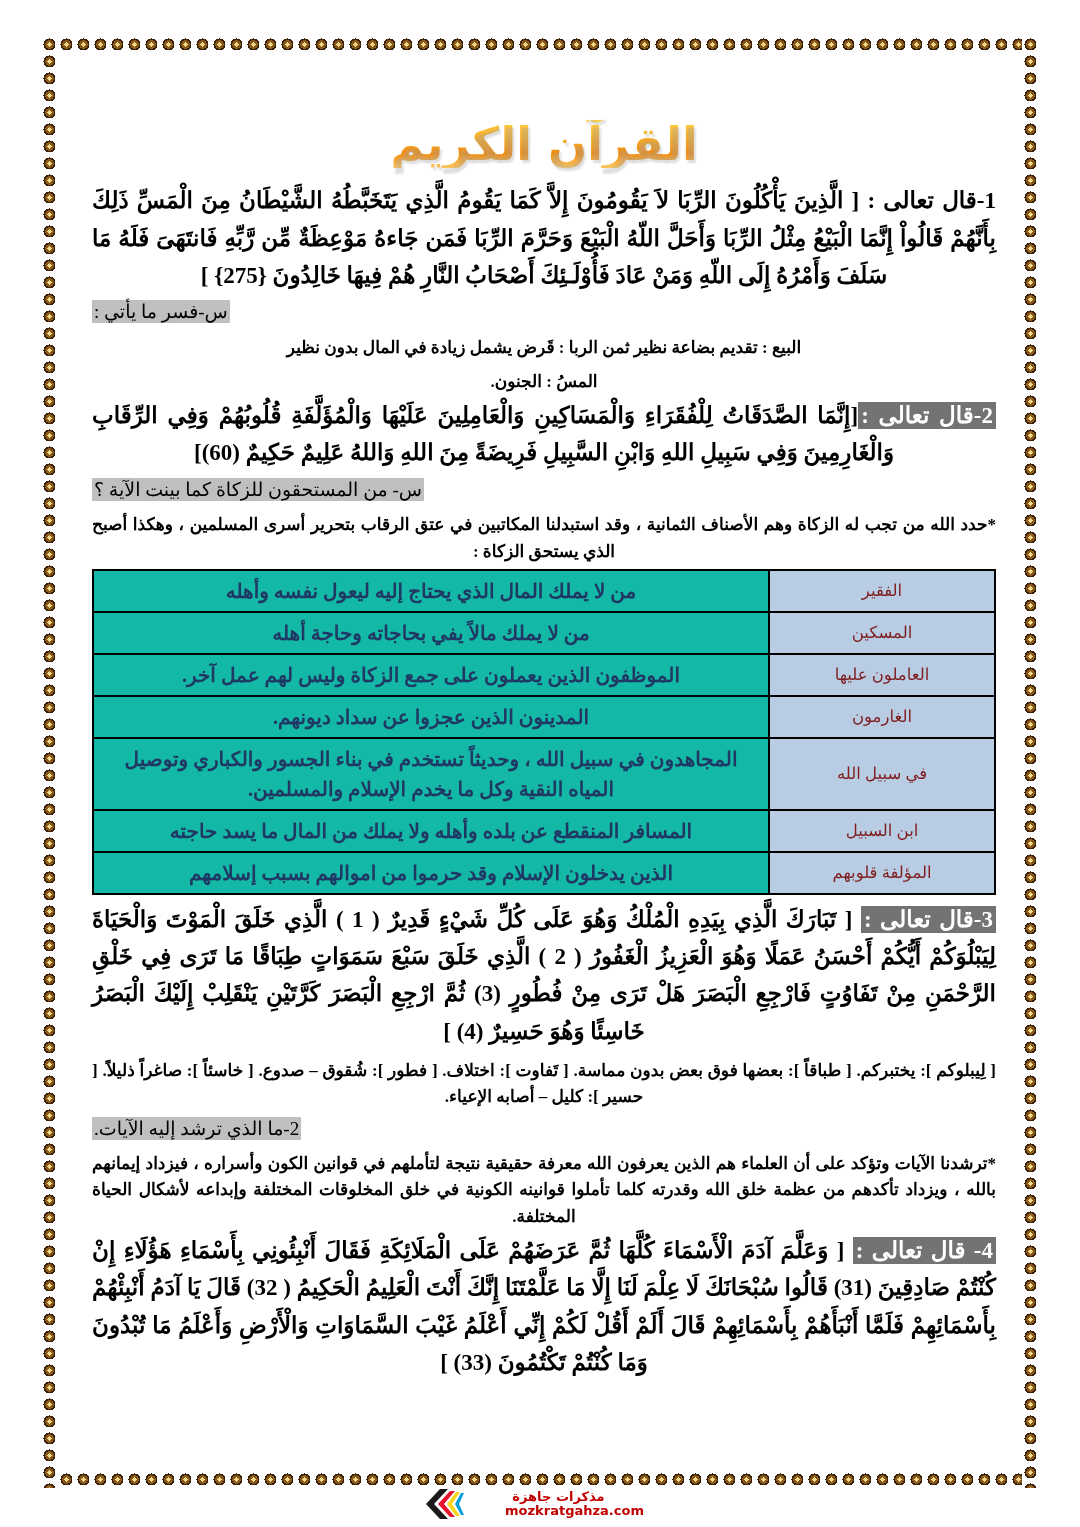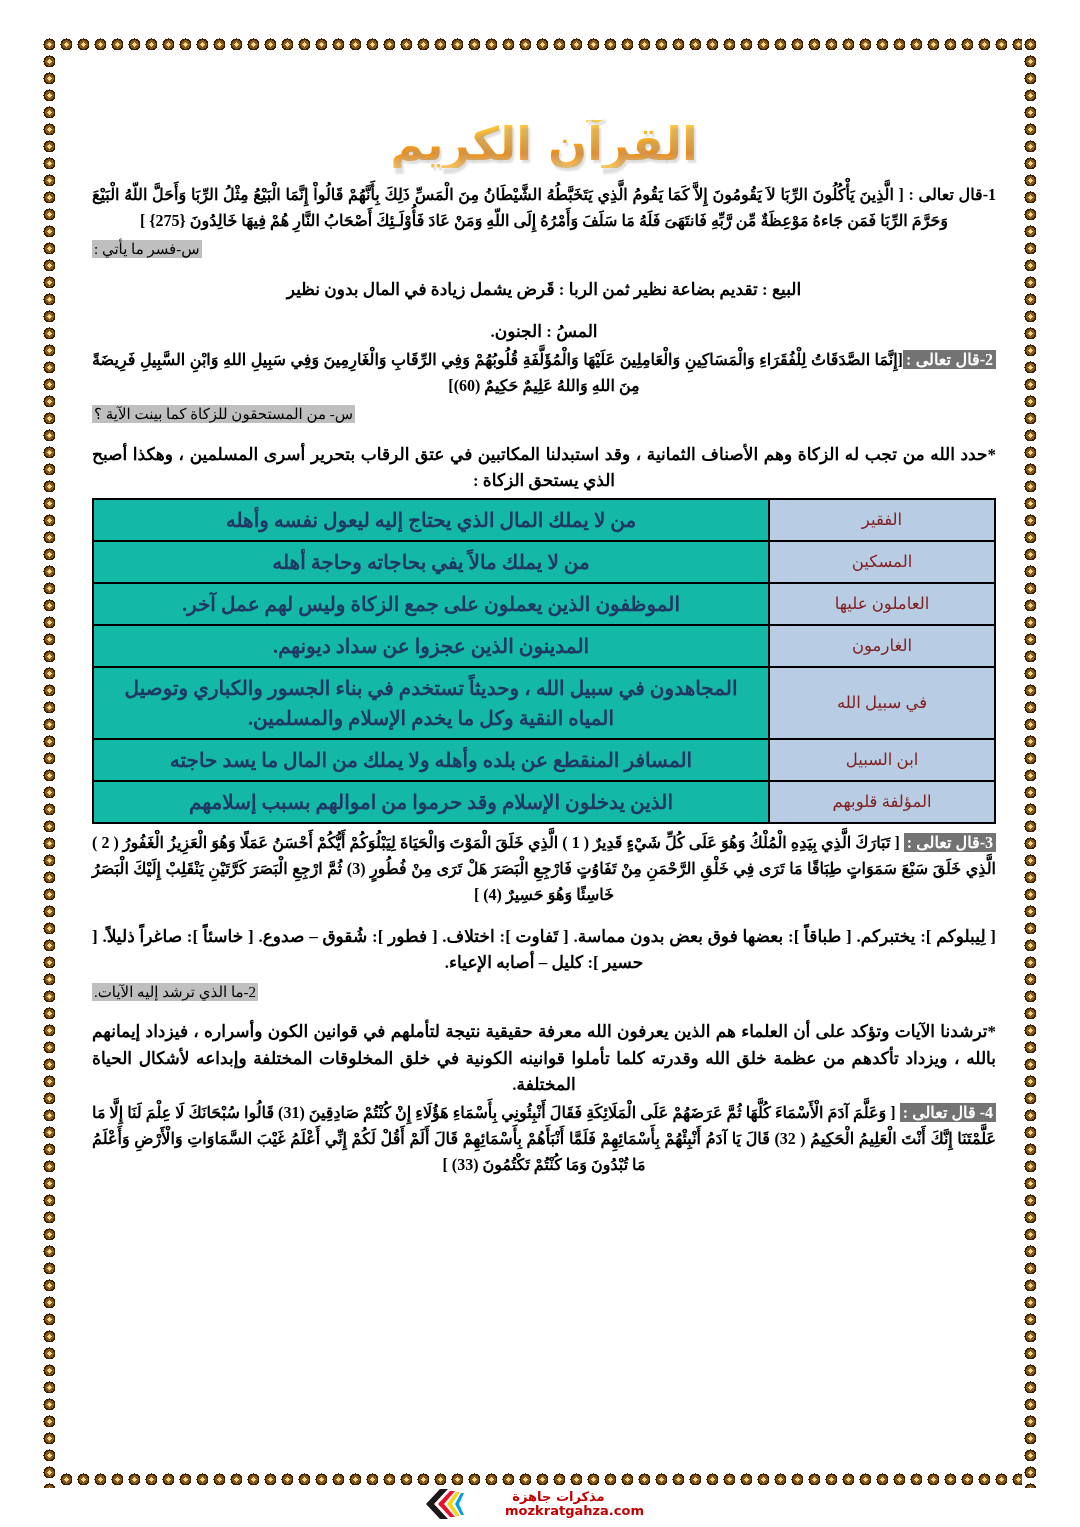--- a/index.html
+++ b/index.html
@@ -69,53 +69,53 @@
     background: linear-gradient(180deg, #ffd24a 0%, #f5a623 45%, #f08c12 70%, #ffc95e 100%);
     -webkit-background-clip: text;
     background-clip: text;
     color: transparent;
     -webkit-text-fill-color: transparent;
     text-shadow: 2px 3px 2px rgba(160,160,160,0.35);
     font-family: "DejaVu Sans", sans-serif;
   }
 
   .ayah {
-    font-size: 16px;
+    font-size: 23px;
     font-weight: bold;
     line-height: 1.62;
     color: #000;
     margin: 0 0 2px 0;
     text-align: justify;
     text-align-last: center;
     direction: rtl;
   }
   .ayah .lbl-dark {
     background: #737373;
     color: #ffffff;
     padding: 1px 3px;
   }
 
   .q-head {
-    font-size: 15px;
+    font-size: 19px;
     color: #000;
     line-height: 1.5;
     margin: 4px 0 2px 0;
     text-align: left;
   }
   .q-head .hl {
     background: #bfbfbf;
     padding: 1px 2px;
   }
 
   .para {
     font-size: 17px;
     font-weight: bold;
     line-height: 1.55;
     color: #000;
-    margin: 16px 0 2px 0;
+    margin: 8px 0 2px 0;
     text-align: justify;
     text-align-last: center;
     direction: rtl;
   }
 
   
   .zakat-table {
     width: 100%;
     border-collapse: collapse;
     margin: 4px 0 6px 0;

